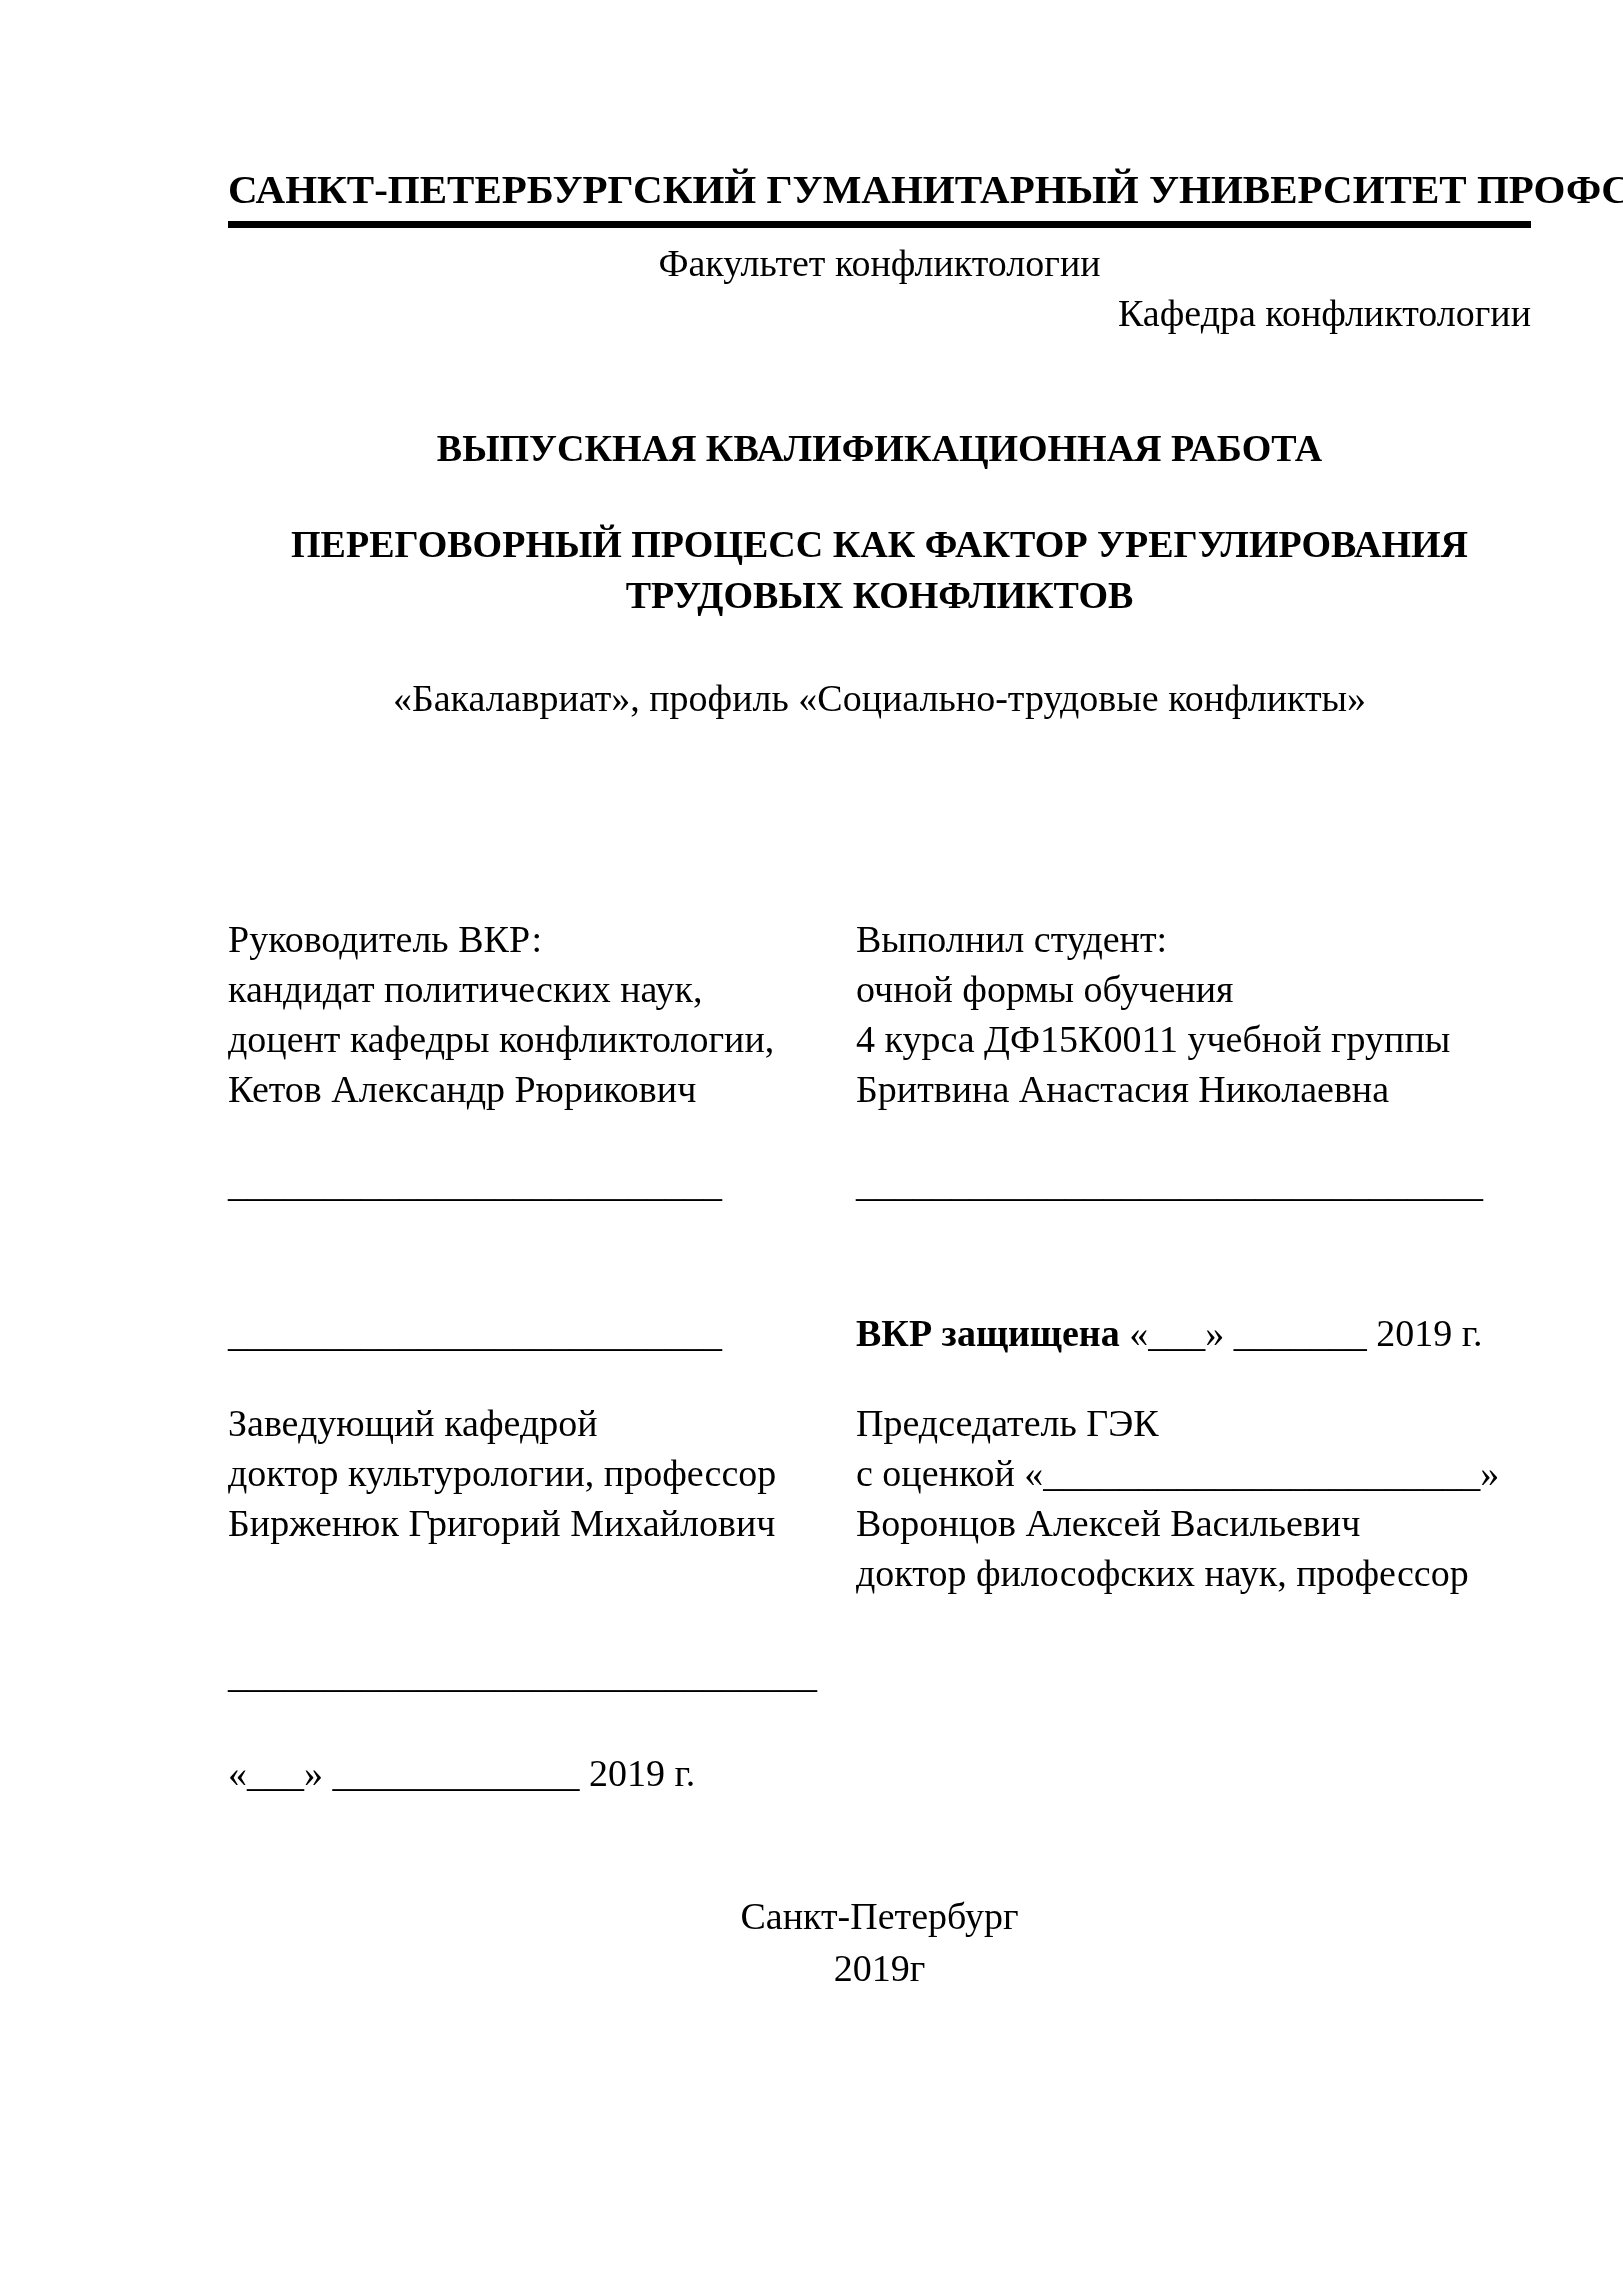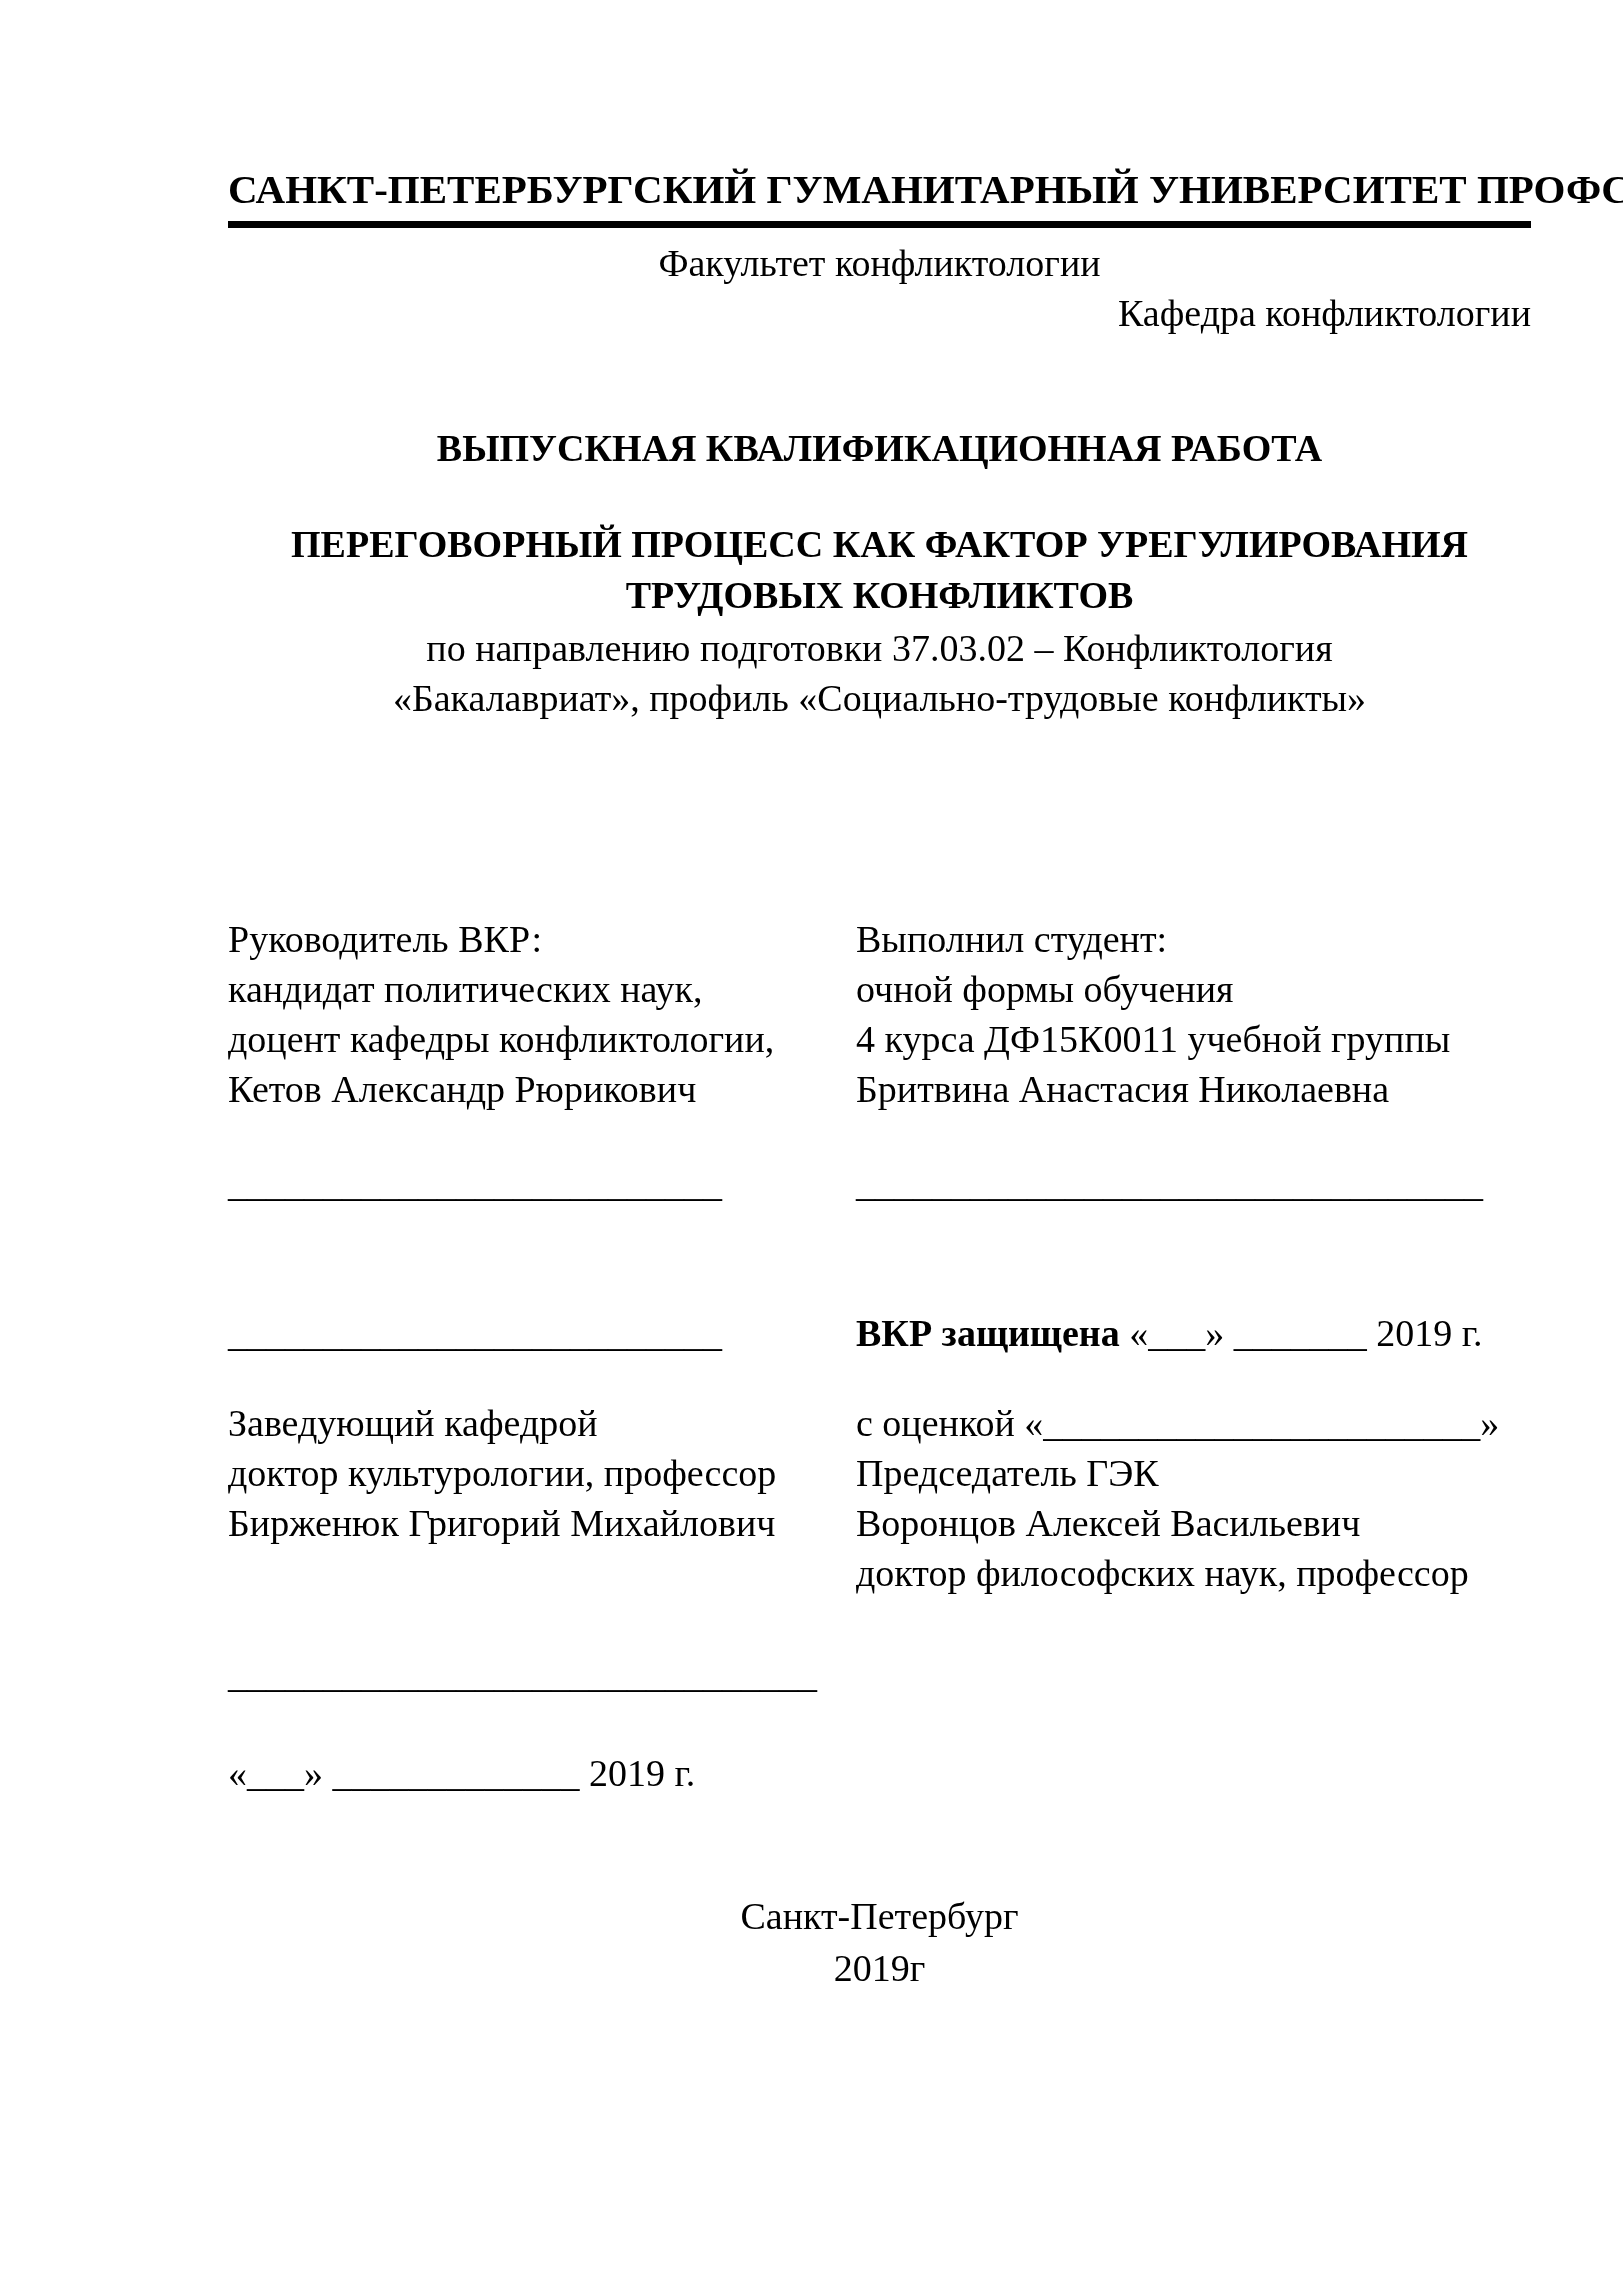--- a/index.html
+++ b/index.html
@@ -51,21 +51,20 @@
   <div class="row center" style="top:241px">Факультет конфликтологии</div>
 
   <div class="row rightal" style="top:291px">Кафедра конфликтологии</div>
 
   <div class="row center bold" style="top:522px">ПЕРЕГОВОРНЫЙ ПРОЦЕСС КАК ФАКТОР УРЕГУЛИРОВАНИЯ</div>
 
   <div class="row center bold" style="top:426px">ВЫПУСКНАЯ КВАЛИФИКАЦИОННАЯ РАБОТА</div>
 
   <div class="row center bold" style="top:573px">ТРУДОВЫХ КОНФЛИКТОВ</div>
 
-  <div class="row center" style="top:626px">по направлению подготовки 37.03.02 – Конфликтология</div>
 
   <div class="row center" style="top:676px">«Бакалавриат», профиль «Социально-трудовые конфликты»</div>
 
   <div class="cols" style="top:914px">
     <div class="col-l">
       <div class="ln">Руководитель ВКР:</div>
       <div class="ln">кандидат политических наук,</div>
       <div class="ln">доцент кафедры конфликтологии,</div>
       <div class="ln">Кетов Александр Рюрикович</div>
     </div>
@@ -95,22 +94,22 @@
     </div>
   </div>
 
   <div class="cols" style="top:1398px">
     <div class="col-l">
       <div class="ln">Заведующий кафедрой</div>
       <div class="ln">доктор культурологии, профессор</div>
       <div class="ln">Бирженюк Григорий Михайлович</div>
     </div>
     <div class="col-r">
+      <div class="ln">Председатель ГЭК</div>
       <div class="ln">с оценкой «_______________________»</div>
-      <div class="ln">Председатель ГЭК</div>
       <div class="ln">Воронцов Алексей Васильевич</div>
       <div class="ln">доктор философских наук, профессор</div>
     </div>
   </div>
 
   <div class="cols" style="top:1649px">
     <div class="col-l">
       <div class="ln">_______________________________</div>
     </div>
   </div>

